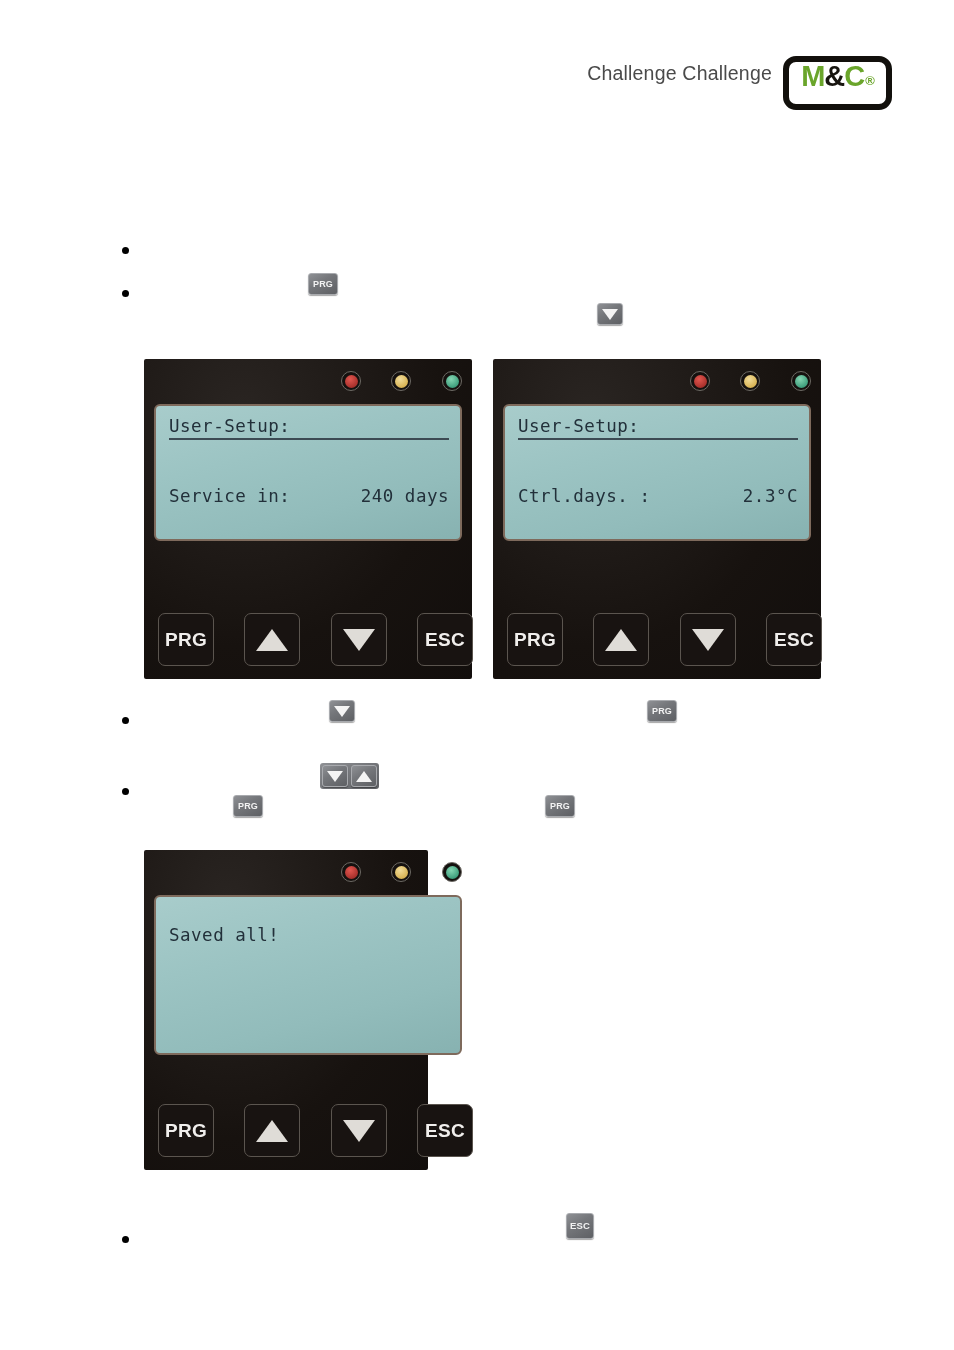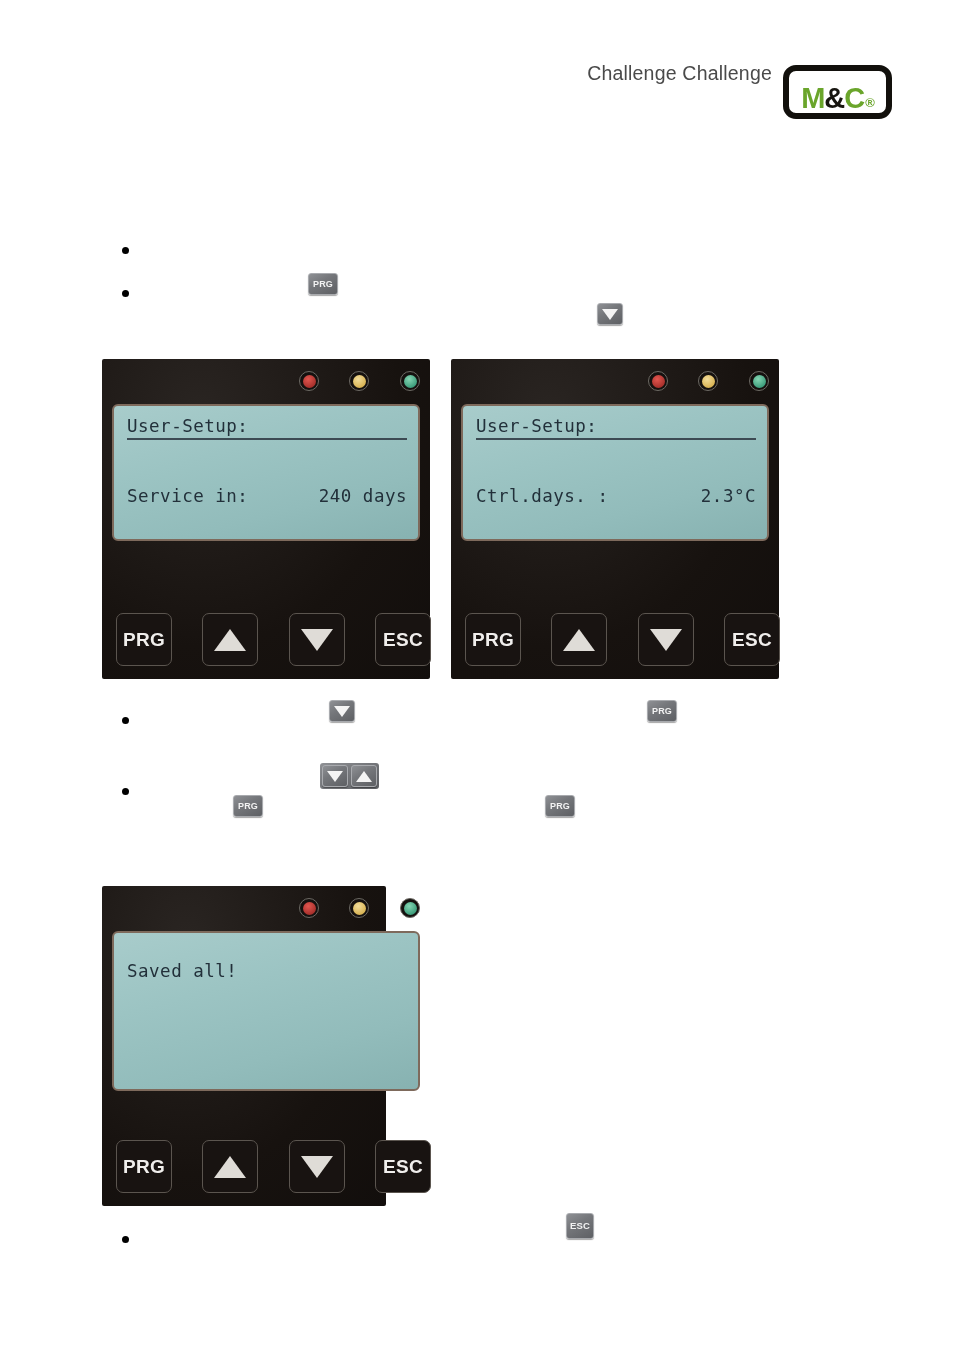--- a/index.html
+++ b/index.html
@@ -24,27 +24,27 @@
     position: absolute;
     right: 182px; top: 62px;
     font-family: "Liberation Sans", sans-serif;
     font-size: 19.5px;
     color: #4a4a4a;
     letter-spacing: 0.2px;
     white-space: nowrap;
   }
   #logo-box {
     position: absolute;
-    left: 783px; top: 65px;
+    left: 783px; top: 56px;
     width: 109px; height: 54px;
     background: #ffffff;
     border: 6px solid #12100c;
     border-radius: 13px;
     display: flex;
-    align-items: flex-end;
+    align-items: flex-start;
     justify-content: center;
   }
   #logo-text {
     font-family: "Liberation Sans", sans-serif;
     font-weight: bold;
     font-size: 29px;
     line-height: 1;
     letter-spacing: -1px;
     white-space: nowrap;
     color: #6aa52b;
@@ -124,20 +124,21 @@
   }
   .keypair .keyicon { position: static; }
 
   
   .device {
     position: absolute;
     background: #17120f;
     background-image:
       radial-gradient(ellipse at 30% 18%, #2a2522 0%, #17120f 62%, #120e0c 100%);
     border-radius: 2px;
+    margin-left: 42px;
   }
   .led {
     position: absolute;
     width: 20px; height: 20px;
     border-radius: 50%;
     border: 1.5px solid #6d6a64;
     display: flex;
     align-items: center;
     justify-content: center;
     background: #15110f;
@@ -351,21 +352,21 @@
       <span class="tri-up"></span>
     </span>
 </div>
 <span class="keyicon prg" style="left:233px; top:795px">
   <span class="klabel">PRG</span>
 </span>
 <span class="keyicon prg" style="left:545px; top:795px">
   <span class="klabel">PRG</span>
 </span>
 
-<div class="device" style="left:102px; top:886px; width:284px; height:320px">
+<div class="device" style="left:102px; top:850px; width:284px; height:320px">
   <div class="led red" style="left:197px; top:12px">
       <span class="bulb"></span>
     </div>
   <div class="led amber" style="left:247px; top:12px">
       <span class="bulb"></span>
     </div>
   <div class="led green" style="left:298px; top:12px">
       <span class="bulb"></span>
     </div>
 

